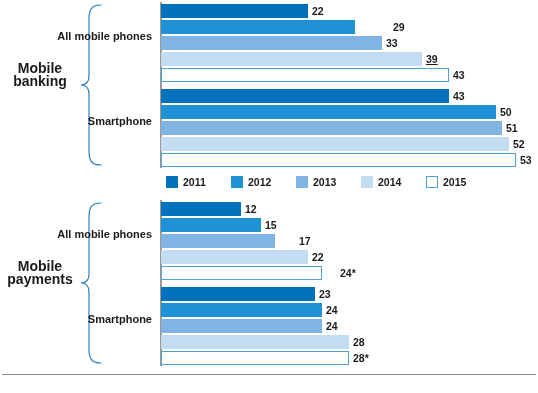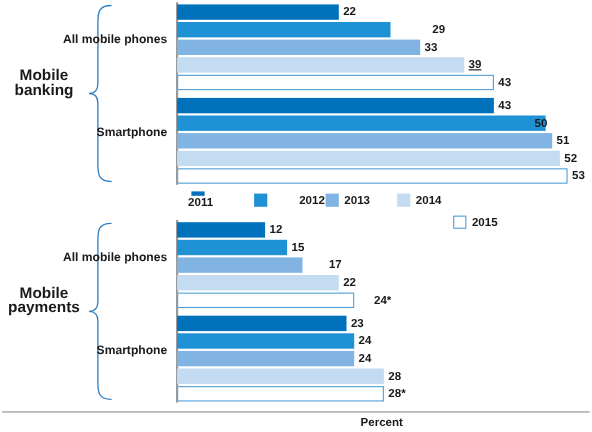--- a/index.html
+++ b/index.html
@@ -217,55 +217,55 @@
 
       <div class="group group-1">
         <div class="cat-label">Smartphone</div>
 
         <div class="bar-row bar-row-0">
           <div class="bar" style="width:288px;background:#0072bc;"></div>
           <div class="bar-value" style="left:288px;">43</div>
         </div>
         <div class="bar-row bar-row-1">
           <div class="bar" style="width:335px;background:#1e92d4;"></div>
-          <div class="bar-value" style="left:321px;">50</div>
+          <div class="bar-value" style="left:335px;">50</div>
         </div>
         <div class="bar-row bar-row-2">
           <div class="bar" style="width:341px;background:#81b4e2;"></div>
           <div class="bar-value" style="left:341px;">51</div>
         </div>
         <div class="bar-row bar-row-3">
           <div class="bar" style="width:348px;background:#c4dcf2;"></div>
           <div class="bar-value" style="left:348px;">52</div>
         </div>
         <div class="bar-row bar-row-4">
           <div class="bar" style="width:355px;background:#ffffff;border:1px solid #4f9fd8;box-sizing:border-box;"></div>
           <div class="bar-value" style="left:355px;">53</div>
         </div>
       </div>
     </div>
 
     <div class="legend">
-      <div class="legend-item" style="left:6px;flex-direction:column;">
+      <div class="legend-item" style="left:6px;">
         <span class="legend-swatch" style="background:#0072bc;"></span>
         <span class="legend-text">2011</span>
       </div>
-      <div class="legend-item" style="left:71px;gap:24px;">
+      <div class="legend-item" style="left:71px;">
         <span class="legend-swatch" style="background:#1e92d4;"></span>
         <span class="legend-text">2012</span>
       </div>
       <div class="legend-item" style="left:136px;">
         <span class="legend-swatch" style="background:#81b4e2;"></span>
         <span class="legend-text">2013</span>
       </div>
       <div class="legend-item" style="left:201px;">
         <span class="legend-swatch" style="background:#c4dcf2;"></span>
         <span class="legend-text">2014</span>
       </div>
-      <div class="legend-item" style="left:252px;margin-top:20px;">
+      <div class="legend-item" style="left:266px;">
         <span class="legend-swatch" style="background:#ffffff;border:1px solid #4f9fd8;box-sizing:border-box;"></span>
         <span class="legend-text">2015</span>
       </div>
     </div>
   </div>
 
   <div class="panel" id="panel-payments">
 
     <div class="section-label">
       <div>Mobile</div>
@@ -327,15 +327,14 @@
         </div>
         <div class="bar-row bar-row-4">
           <div class="bar" style="width:188px;background:#ffffff;border:1px solid #4f9fd8;box-sizing:border-box;"></div>
           <div class="bar-value" style="left:188px;">28*</div>
         </div>
       </div>
     </div>
   </div>
 
   <div class="footer-rule"></div>
-  <div class="axis-title">Percent</div>
 
 </div>
 
 </body></html>

